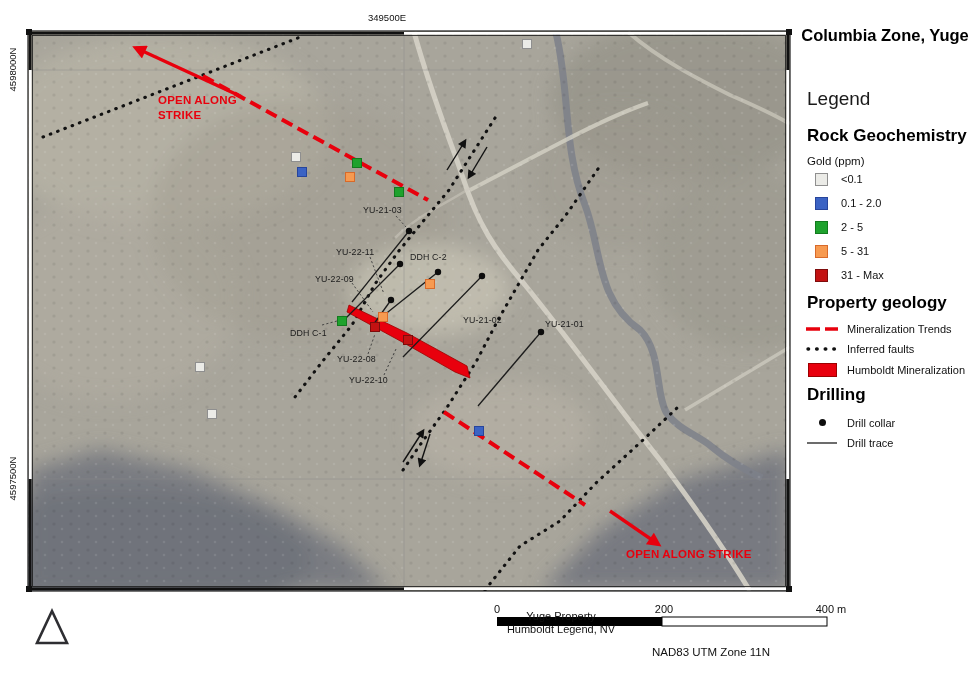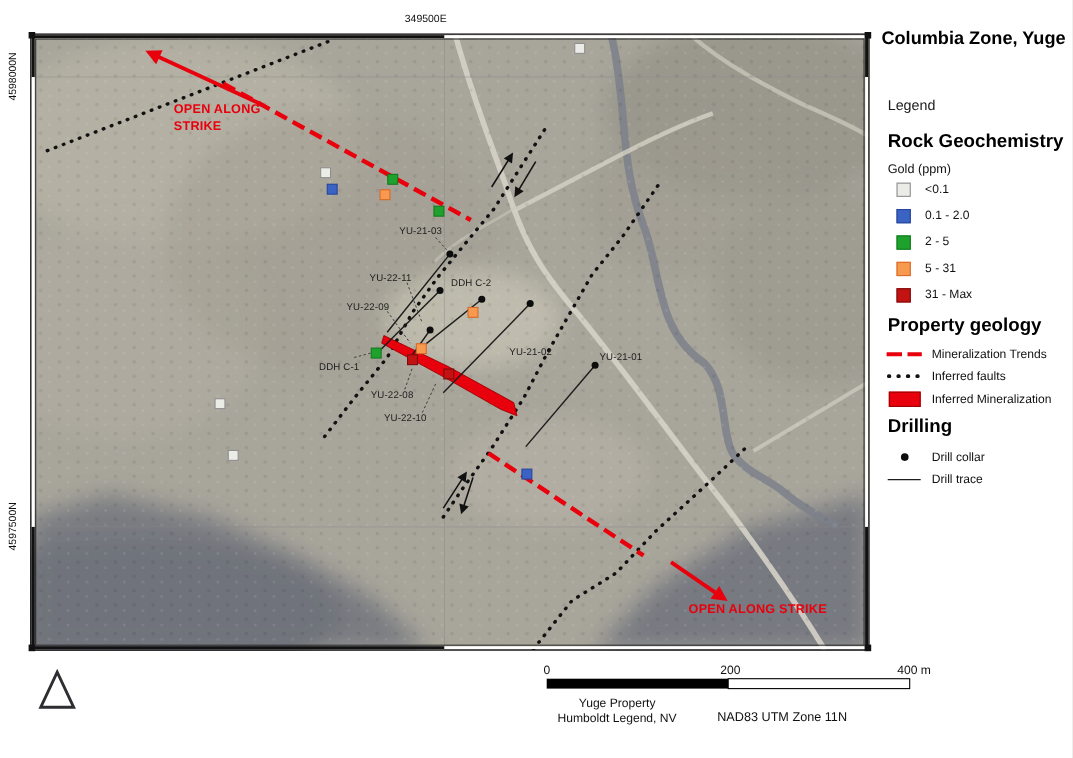--- a/index.html
+++ b/index.html
@@ -20,35 +20,35 @@
   .fault-arrow{stroke:#111;stroke-width:1.4;}
   .trace{stroke:#1c1c1c;stroke-width:1.3;}
   .leader{stroke:#3d3d3d;stroke-width:.9;stroke-dasharray:2.2 2.2;}
   .collar{fill:#0d0d0d;}
   .band{fill:var(--red,#e8000d);stroke:#9c0000;stroke-width:.8;}
   .sample{stroke-width:1;}
 
   
   #legend-panel{position:absolute;left:795px;top:0;width:180px;height:493px;background:#fff;}
   #legend-panel .title{margin:26px 4px 0 4px;text-align:center;font-size:16.5px;font-weight:bold;color:#000;line-height:1.2;}
-  #legend-panel .legend-h{margin:42px 0 0 12px;font-size:13px;font-weight:400;color:#1a1a1a;}
+  #legend-panel .legend-h{margin:42px 0 0 12px;font-size:19px;font-weight:400;color:#1a1a1a;}
   #legend-panel h3{margin:16px 0 0 12px;font-size:17px;color:#000;}
   #legend-panel .sub{margin:9px 0 6px 12px;font-size:11.5px;color:#111;}
   .lrow{display:flex;align-items:center;margin:0 0 11px 20px;font-size:11px;color:#111;}
   .lrow .sw{width:11px;height:11px;border:1px solid #888;margin-right:13px;flex:0 0 auto;}
   .lrow .sym{width:34px;margin-right:8px;flex:0 0 auto;display:flex;align-items:center;justify-content:center;}
   .lrow.geo{margin-left:10px;margin-bottom:8px;}
   .minrect{display:inline-block;width:27px;height:12px;background:var(--red,#e8000d);border:1px solid #9c0000;}
   .dot7{display:inline-block;width:7px;height:7px;border-radius:50%;background:#0d0d0d;}
 
   
   #logo{position:absolute;left:34px;top:607px;display:flex;align-items:center;gap:11px;}
   #logo .company{font-size:19px;letter-spacing:3px;font-weight:500;color:#2e2e32;white-space:nowrap;}
   #scalebar{position:absolute;left:490px;top:598px;}
-  #property-block{position:absolute;left:496px;top:634px;width:130px;text-align:center;font-size:11px;color:#111;line-height:1.2;}
+  #property-block{position:absolute;left:496px;top:610px;width:130px;text-align:center;font-size:11px;color:#111;line-height:1.2;}
   #datum{position:absolute;left:652px;top:646px;font-size:11.5px;color:#111;}
 </style>
 </head>
 <body>
 
 <div id="stage">
 
   <svg id="map-svg" viewBox="0 0 975 689">
     <defs>
       <clipPath id="mapclip">
@@ -233,21 +233,21 @@
         <svg width="34" height="8">
             <line x1="3" y1="4" x2="31" y2="4" stroke="#111" stroke-width="3.4" stroke-dasharray=".6 8" stroke-linecap="round"></line>
           </svg>
       </span>
       <span>Inferred faults</span>
     </div>
     <div class="lrow geo">
       <span class="sym">
           <span class="minrect"></span>
         </span>
-      <span>Inferred Mineralization</span>
+      <span>Humboldt Mineralization</span>
     </div>
 
     <h3 style="margin-top:6px;">Drilling</h3>
 
     <div class="lrow geo" style="margin-top:12px;">
       <span class="sym">
           <span class="dot7"></span>
         </span>
       <span>Drill collar</span>
     </div>

